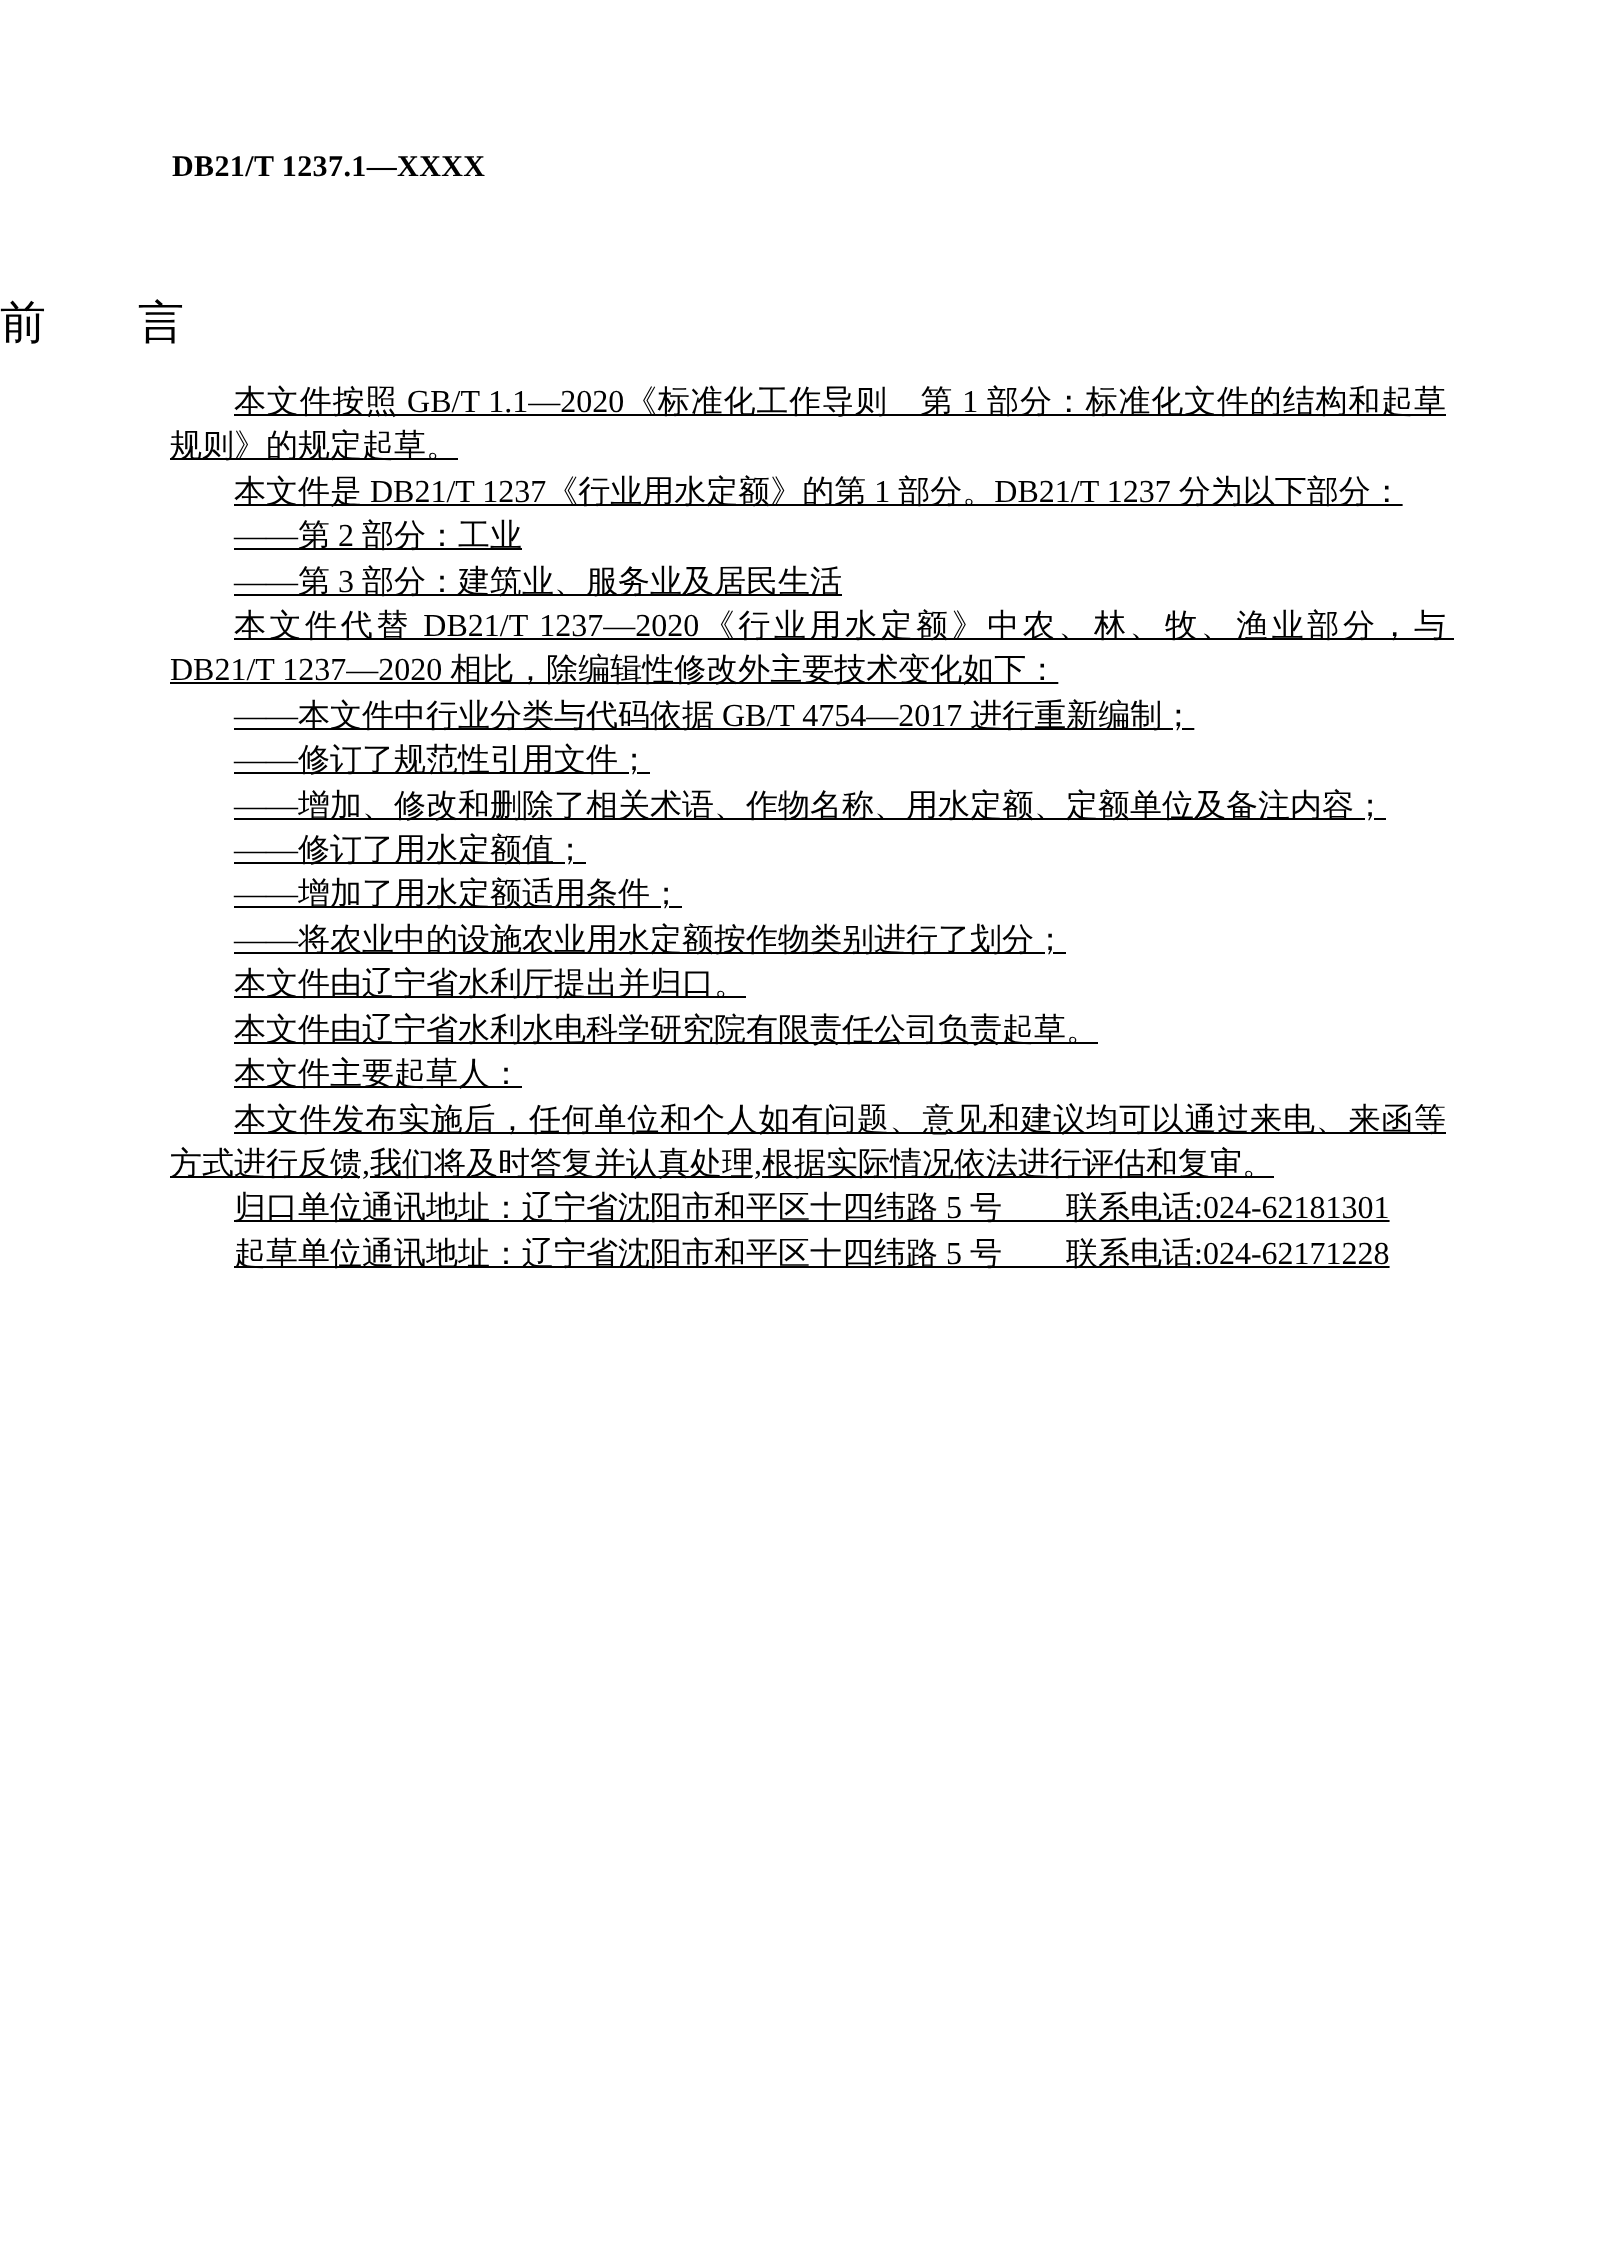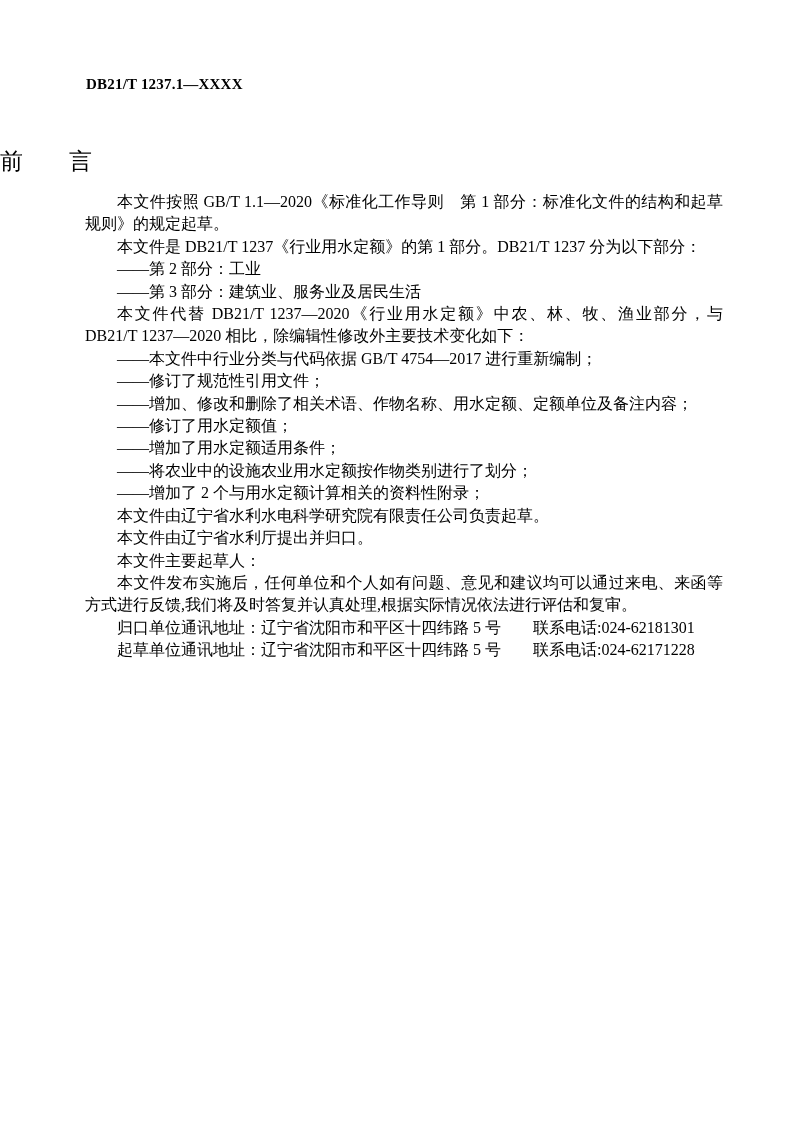--- a/index.html
+++ b/index.html
@@ -39,20 +39,21 @@
   }
   .content {
     position: absolute;
     left: 85px;
     top: 191px;
     width: 638px;
     font-size: 16px;
     line-height: 22.4px;
     text-align: justify;
     text-justify: inter-ideograph;
+    text-decoration: underline;
   }
   .content p {
     margin: 0;
     padding: 0;
     text-indent: 2em;
     white-space: pre-wrap;
   }
   .page-number {
     position: absolute;
     left: 700px;
@@ -77,23 +78,22 @@
     <p>本文件是 DB21/T 1237《行业用水定额》的第 1 部分。DB21/T 1237 分为以下部分：</p>
     <p>——第 2 部分：工业</p>
     <p>——第 3 部分：建筑业、服务业及居民生活</p>
     <p>本文件代替 DB21/T 1237—2020《行业用水定额》中农、林、牧、渔业部分，与 DB21/T 1237—2020 相比，除编辑性修改外主要技术变化如下：</p>
     <p>——本文件中行业分类与代码依据 GB/T 4754—2017 进行重新编制；</p>
     <p>——修订了规范性引用文件；</p>
     <p>——增加、修改和删除了相关术语、作物名称、用水定额、定额单位及备注内容；</p>
     <p>——修订了用水定额值；</p>
     <p>——增加了用水定额适用条件；</p>
     <p>——将农业中的设施农业用水定额按作物类别进行了划分；</p>
-    <p>——增加了 2 个与用水定额计算相关的资料性附录；</p>
+    <p>本文件由辽宁省水利厅提出并归口。</p>
     <p>本文件由辽宁省水利水电科学研究院有限责任公司负责起草。</p>
-    <p>本文件由辽宁省水利厅提出并归口。</p>
     <p>本文件主要起草人：</p>
     <p>本文件发布实施后，任何单位和个人如有问题、意见和建议均可以通过来电、来函等方式进行反馈,我们将及时答复并认真处理,根据实际情况依法进行评估和复审。</p>
     <p>归口单位通讯地址：辽宁省沈阳市和平区十四纬路 5 号　　联系电话:024-62181301</p>
     <p>起草单位通讯地址：辽宁省沈阳市和平区十四纬路 5 号　　联系电话:024-62171228</p>
   </div>
 
   <div class="page-number">III</div>
 
 </div>
 

